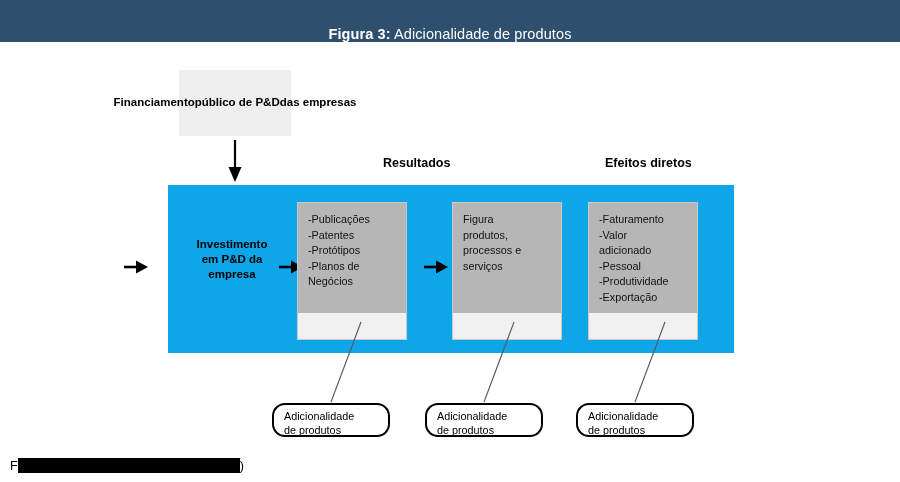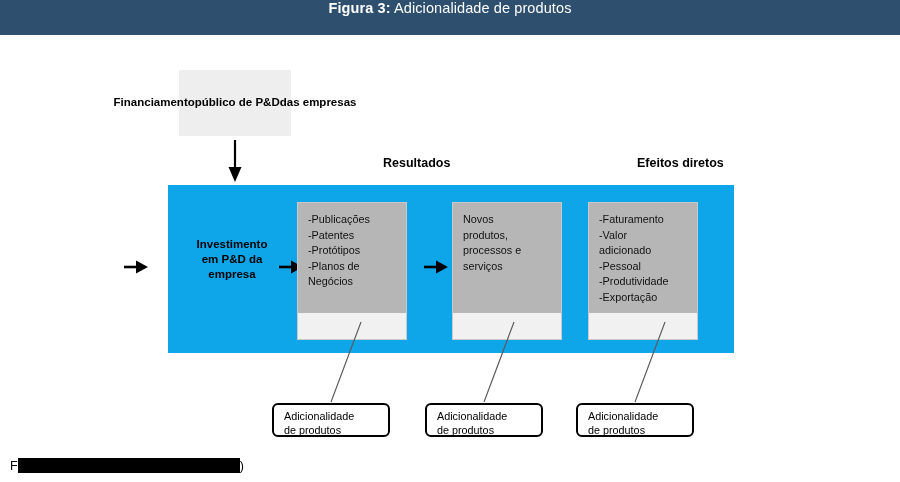--- a/index.html
+++ b/index.html
@@ -6,23 +6,23 @@
   html, body {
     width: 900px; height: 482px;
     background: #ffffff;
     font-family: "Liberation Sans", sans-serif;
     overflow: hidden;
   }
   #root { position: relative; width: 900px; height: 482px; background: #fff; }
 
   
   .header-bar {
-    position: absolute; left: 0; top: 0; width: 900px; height: 35px;
+    position: absolute; left: 0; top: 0; width: 900px; height: 42px;
     background: #2e4f6e;
-    display: flex; align-items: flex-start; justify-content: center;
+    display: flex; align-items: flex-end; justify-content: center;
   }
   .header-title {
     color: #ffffff; font-size: 14.5px; letter-spacing: .1px; white-space: nowrap;
   }
   .header-title .fig-num { font-weight: bold; }
   .header-title .fig-sep { font-weight: bold; }
 
   
   .funding-box {
     position: absolute; left: 179px; top: 70px; width: 112px; height: 66px;
@@ -37,21 +37,21 @@
 
   
   .down-arrow { position: absolute; left: 224px; top: 140px; width: 22px; height: 42px; }
 
   
   .col-caption {
     position: absolute; font-size: 12.5px; font-weight: bold; color: #000;
     white-space: nowrap;
   }
   #cap-resultados { left: 383px; top: 156px; }
-  #cap-efeitos    { left: 605px; top: 156px; margin-left: 32px; }
+  #cap-efeitos    { left: 605px; top: 156px; }
 
   
   .panel {
     position: absolute; left: 168px; top: 185px; width: 566px; height: 168px;
     background: #0ea5e9;
   }
 
   
   .invest-label {
     position: absolute; left: 10px; top: 52px; width: 108px;
@@ -84,21 +84,21 @@
     font-size: 10.8px; color: #111; line-height: 15.5px; white-space: nowrap;
   }
   .stage-line.b { font-weight: normal; }
 
   
   .connector { position: absolute; }
 
   
   .callout {
     position: absolute; top: 403px; width: 118px; height: 34px;
-    border: 2px solid #000; border-radius: 6px; background: #fff;
+    border: 2px solid #000; border-radius: 13px; background: #fff;
     padding: 4px 0 0 10px;
   }
   #callout-1 { left: 272px; }
   #callout-2 { left: 425px; }
   #callout-3 { left: 576px; }
   .callout .cline { font-size: 10.8px; color: #000; line-height: 14px; white-space: nowrap; }
 
   
   .source-line {
     position: absolute; left: 10px; top: 456px; height: 19px;
@@ -161,21 +161,21 @@
       <div class="stage-line">-Patentes</div>
       <div class="stage-line">-Protótipos</div>
       <div class="stage-line">-Planos de</div>
       <div class="stage-line">Negócios</div>
     </div>
     <div class="stage-bottom"></div>
   </div>
 
   <div class="stage-box" id="stage-2">
     <div class="stage-top">
-      <div class="stage-line">Novos</div>
+      <div class="stage-line">Figura</div>
       <div class="stage-line">produtos,</div>
       <div class="stage-line">processos e</div>
       <div class="stage-line">serviços</div>
     </div>
     <div class="stage-bottom"></div>
   </div>
 
   <div class="stage-box" id="stage-3">
     <div class="stage-top">
       <div class="stage-line b">-Faturamento</div>

